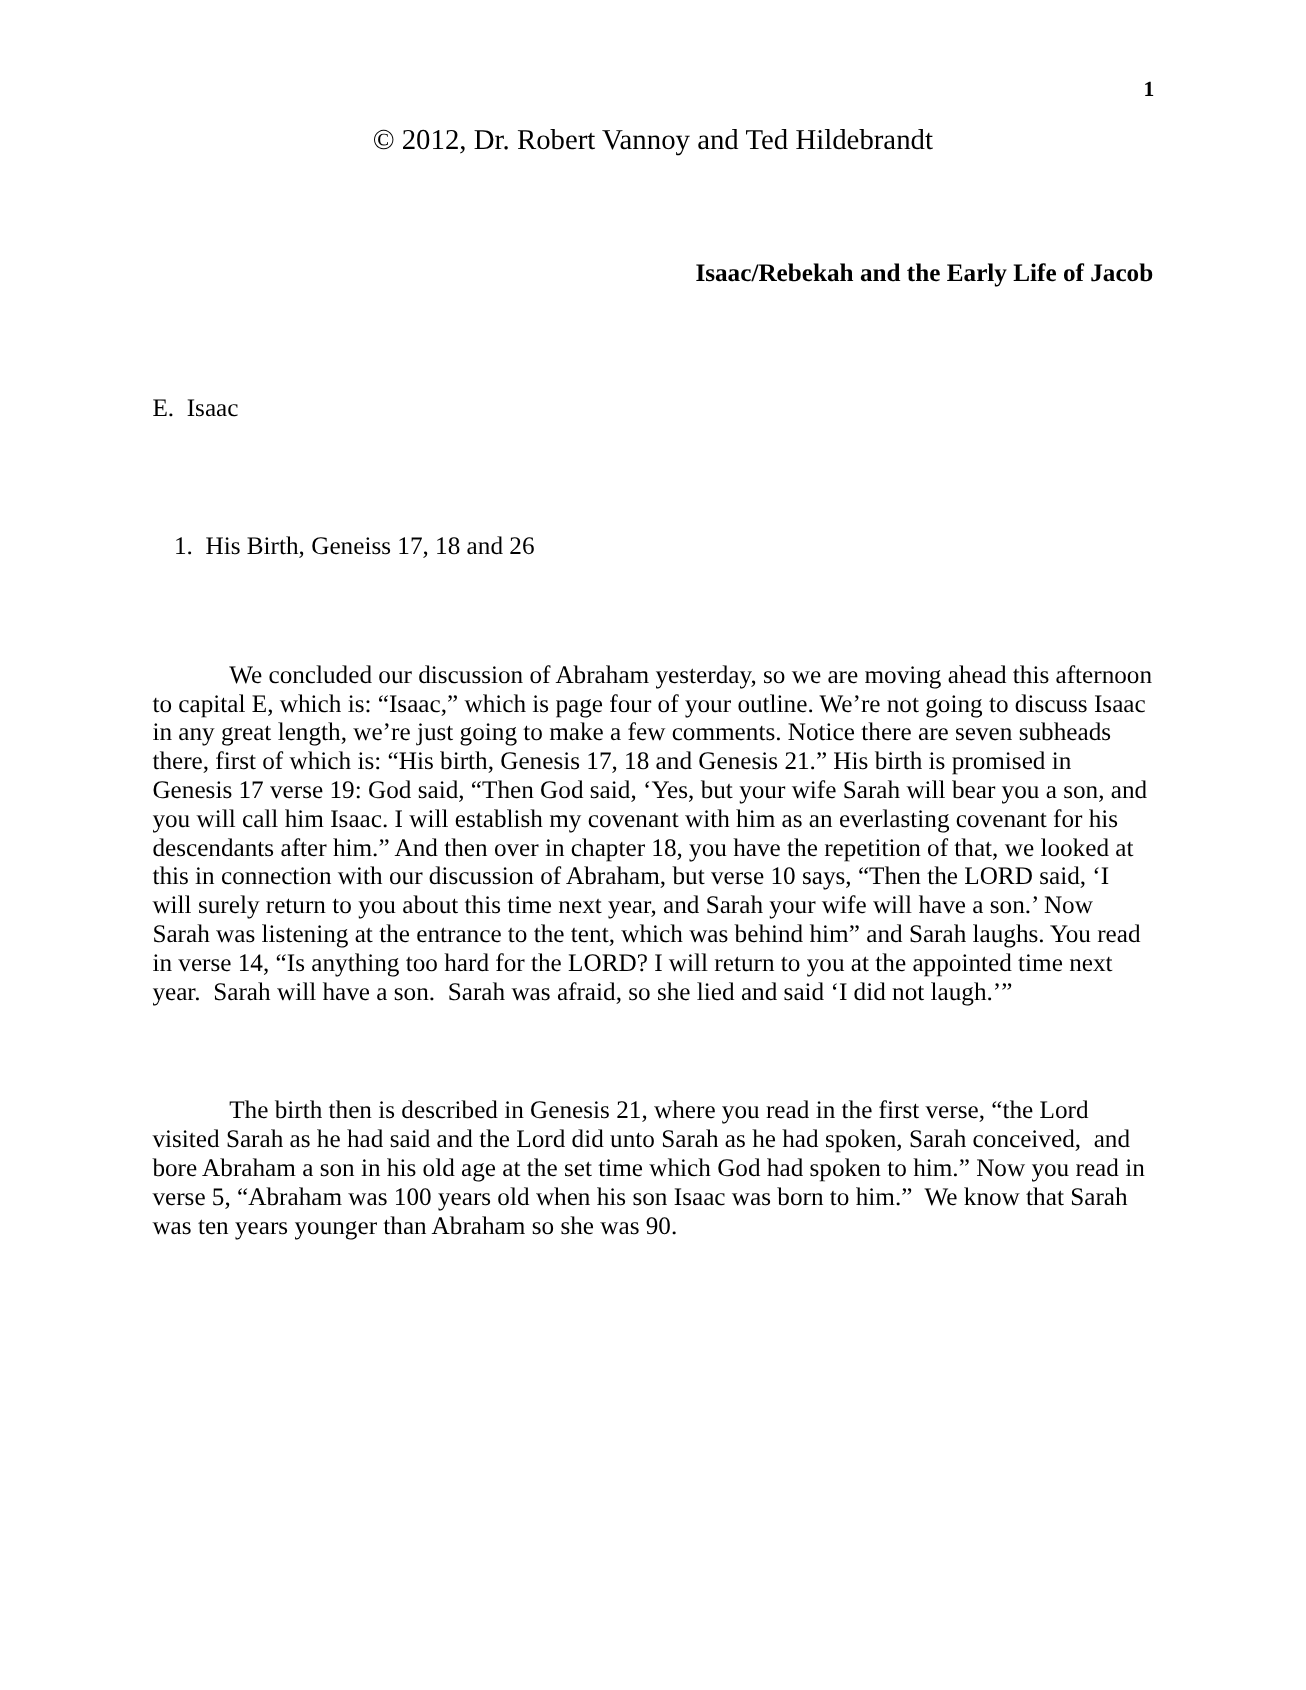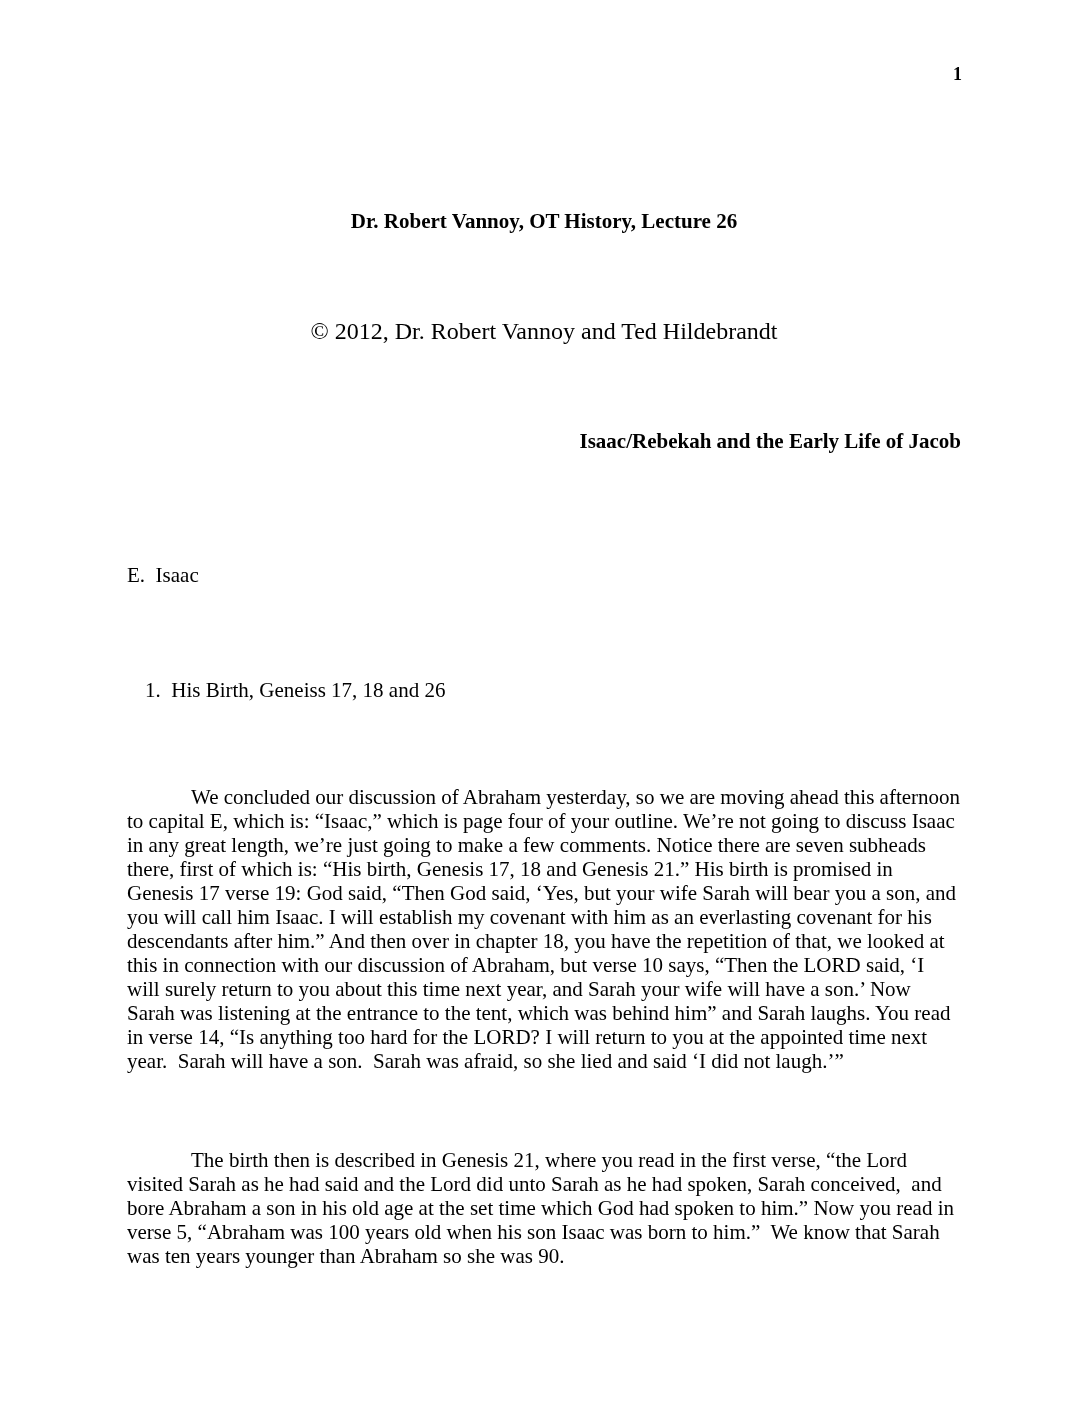--- a/index.html
+++ b/index.html
@@ -43,42 +43,40 @@
     font-size: 24px;
     line-height: 34px;
   }
   .doc-subtitle {
     text-align: right;
     font-weight: bold;
     line-height: 36px;
   }
   .outline-section {
     line-height: 40px;
-    margin-top: 21px;
   }
   .outline-item-indent {
     line-height: 40px;
     padding-left: 18px;
   }
   .para {
     margin: 0;
     line-height: 24px;
     text-indent: 64px;
   }
 </style>
 </head>
 <body>
 
 <div class="page">
 
   <div class="page-number">1</div>
 
   <div class="content">
 
-    <div class="doc-title">Dr. Robert Vannoy, OT History, Lecture 26</div>
 
     <div class="copyright">© 2012, Dr. Robert Vannoy and Ted Hildebrandt</div>
 
     <div class="doc-subtitle">Isaac/Rebekah and the Early Life of Jacob</div>
 
     <div class="outline-section">E.  Isaac</div>
 
     <div class="outline-item-indent">1.  His Birth, Geneiss 17, 18 and 26</div>
 
     <p class="para">We concluded our discussion of Abraham yesterday, so we are moving ahead this afternoon to capital E, which is: “Isaac,” which is page four of your outline. We’re not going to discuss Isaac in any great length, we’re just going to make a few comments. Notice there are seven subheads there, first of which is: “His birth, Genesis 17, 18 and Genesis 21.” His birth is promised in Genesis 17 verse 19: God said, “Then God said, ‘Yes, but your wife Sarah will bear you a son, and you will call him Isaac. I will establish my covenant with him as an everlasting covenant for his descendants after him.” And then over in chapter 18, you have the repetition of that, we looked at this in connection with our discussion of Abraham, but verse 10 says, “Then the LORD said, ‘I will surely return to you about this time next year, and Sarah your wife will have a son.’ Now Sarah was listening at the entrance to the tent, which was behind him” and Sarah laughs. You read in verse 14, “Is anything too hard for the LORD? I will return to you at the appointed time next year.  Sarah will have a son.  Sarah was afraid, so she lied and said ‘I did not laugh.’”</p>

